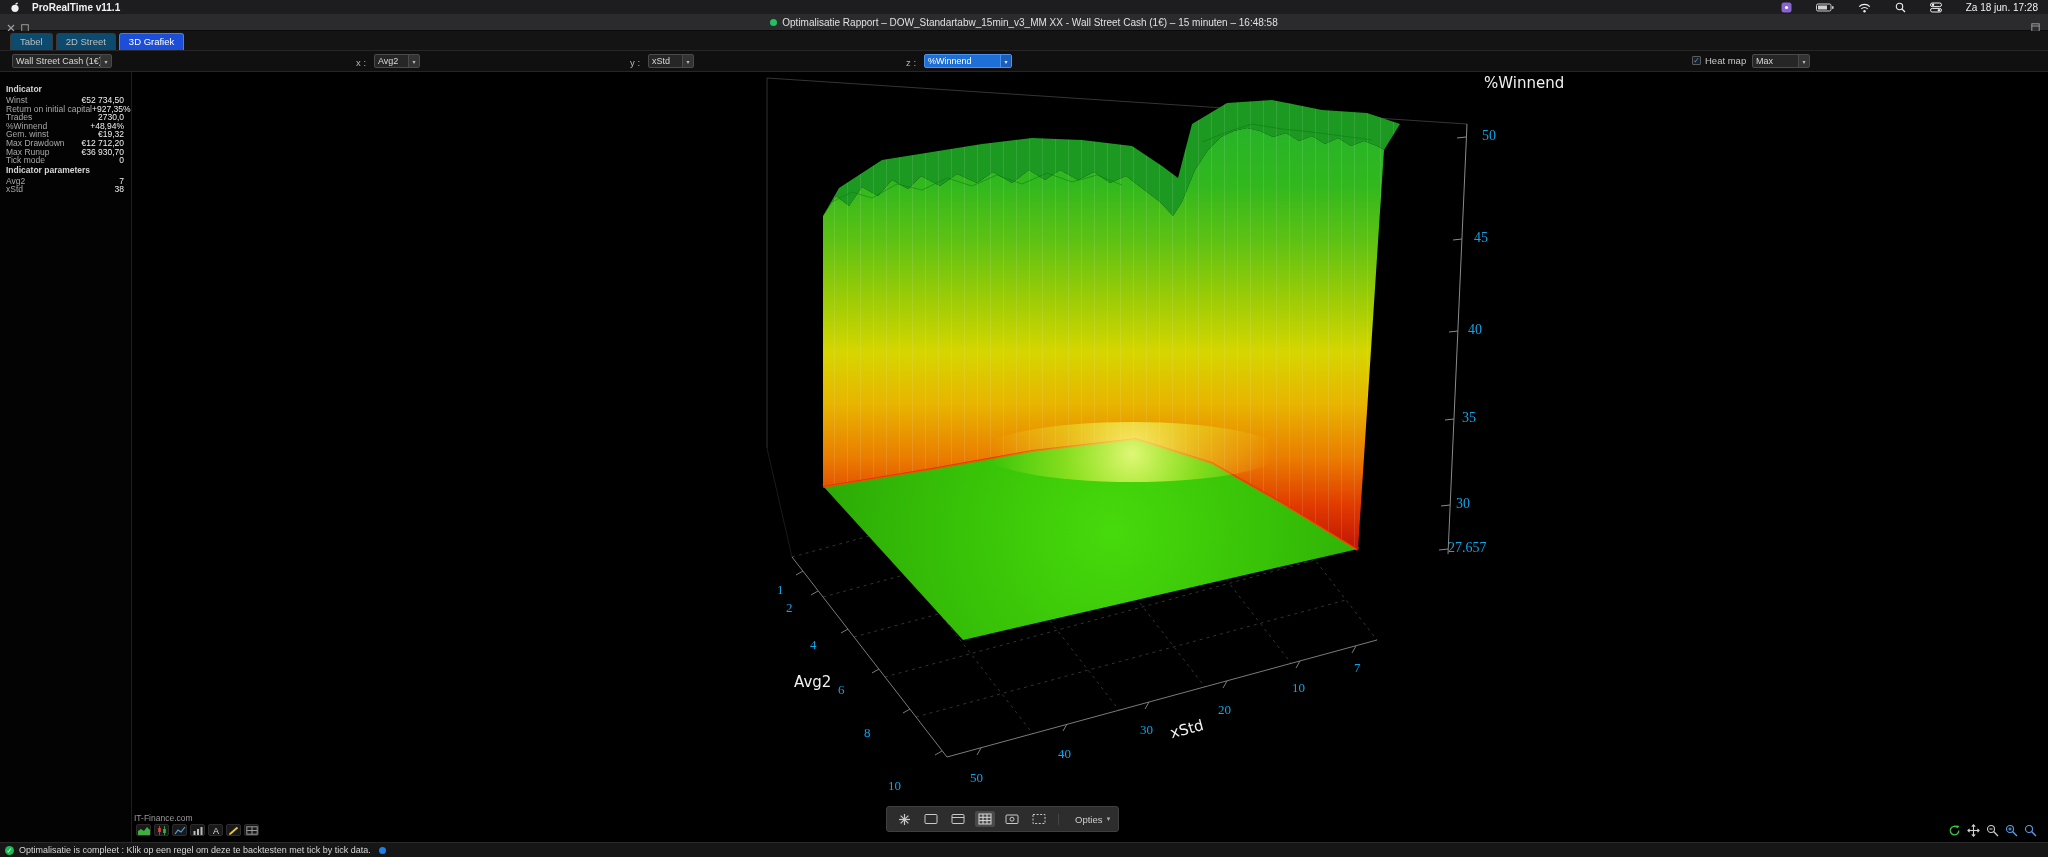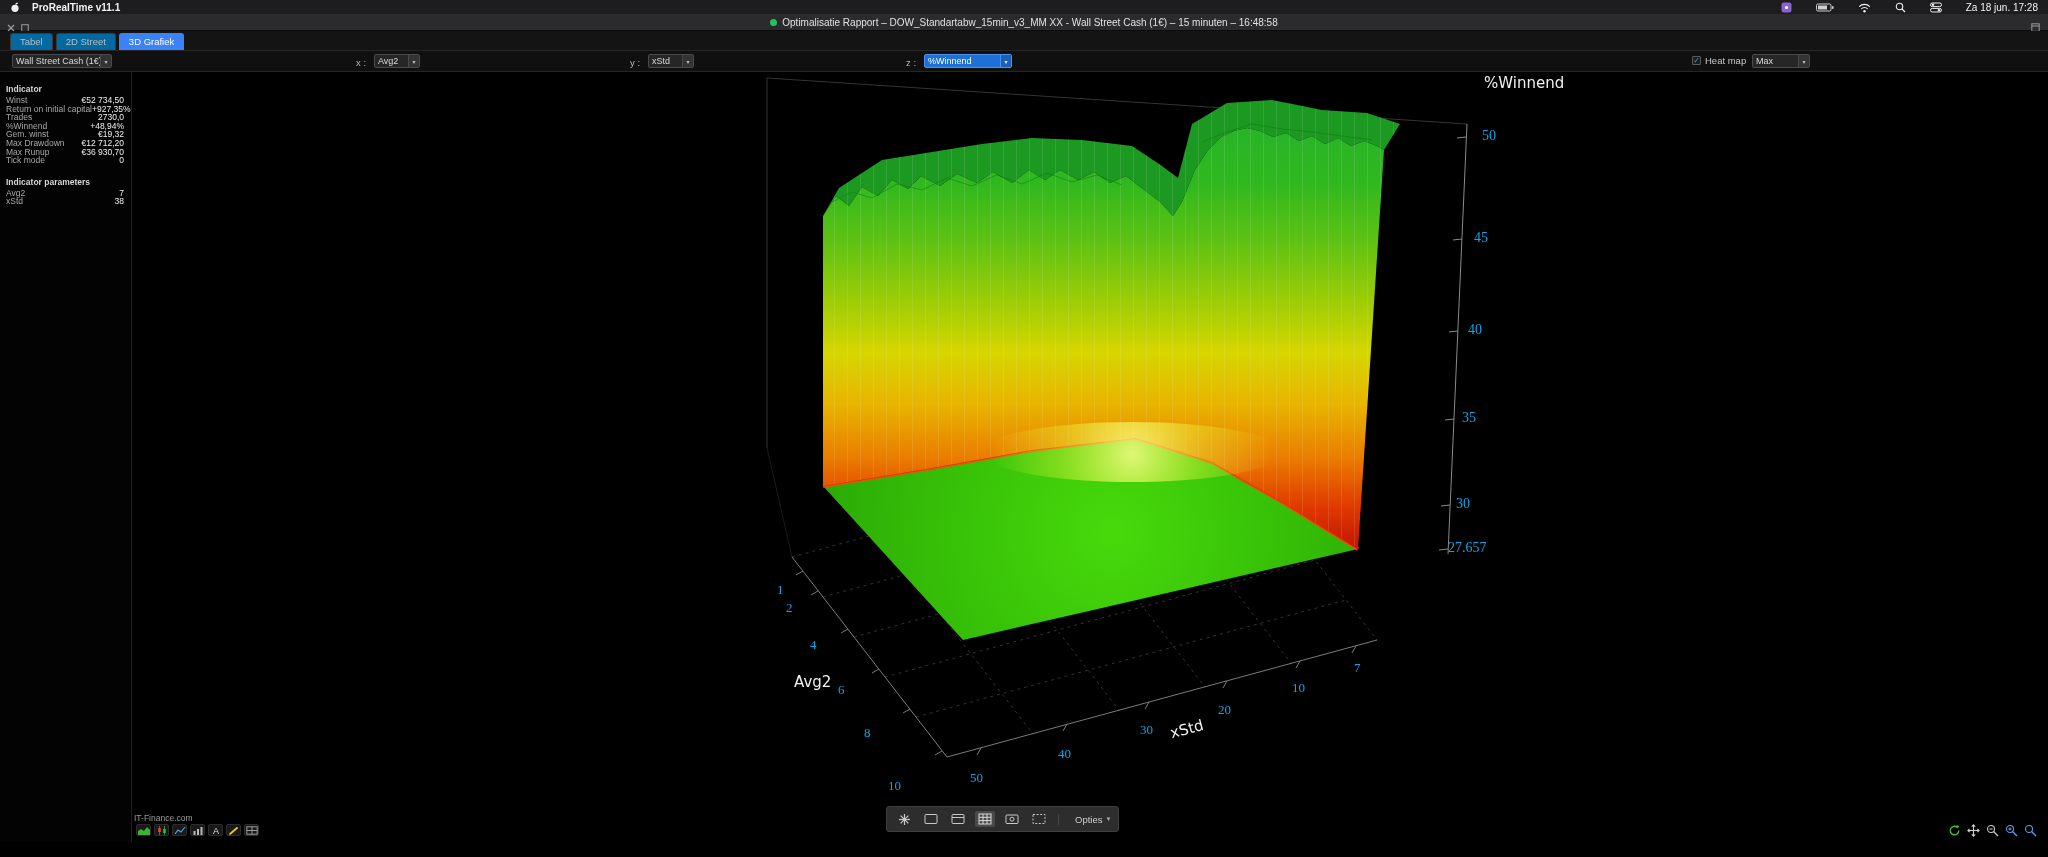--- a/index.html
+++ b/index.html
@@ -19,44 +19,44 @@
   #titlebar{position:absolute;left:0;top:14px;width:2048px;height:17px;background:#2b2b2d;
     border-bottom:1px solid #0a0a0a;display:flex;align-items:center}
   .win-ctls{position:absolute;left:7px;top:4px;display:flex;gap:6px}
   .win-title{display:flex;align-items:center;gap:5px;margin:16px auto;font-size:10px;color:#e0e0e0;white-space:nowrap}
   .dot-green{width:7px;height:7px;border-radius:50%;background:#21c35e}
   .win-right{position:absolute;right:8px;top:4px}
 
   
   #tabbar{position:absolute;left:0;top:31px;width:2048px;height:20px;background:#141414;
     border-bottom:1px solid #262626;display:flex;align-items:flex-end;padding-left:10px}
-  .tab{font-size:9.5px;padding:2px 9px 3px;background:#0369a1;color:#bdbdbd;border:1px solid #3a3a3a;
+  .tab{font-size:9.5px;padding:2px 9px 3px;background:#0c4a6e;color:#bdbdbd;border:1px solid #3a3a3a;
     border-bottom:none;border-radius:3px 3px 0 0;margin-right:3px;white-space:nowrap}
-  .tab.active{background:#3b82f6;border-color:#2f8ae6;color:#fff}
+  .tab.active{background:#1d4ed8;border-color:#2f8ae6;color:#fff}
 
   
   #ctlbar{position:absolute;left:0;top:51px;width:2048px;height:21px;background:#101010;border-bottom:1px solid #262626}
   .sel{position:absolute;height:14px;background:#262626;border:1px solid #4a4a4a;border-radius:2px;
     display:flex;align-items:center;font-size:9px;color:#d8d8d8;padding-left:3px}
   .sel-txt{flex:1;white-space:nowrap;overflow:hidden}
   .sel-arr{width:11px;align-self:stretch;display:flex;align-items:center;justify-content:center;
     border-left:1px solid #4a4a4a;background:#333;font-size:6px;color:#bbb}
   .sel.blue{background:#1e6fd6;border-color:#4b92ef;color:#fff}
   .sel.blue .sel-arr{background:#1b5fb8;border-left-color:#4b92ef;color:#dce9ff}
   .ctl-label{position:absolute;font-size:9.5px;color:#b5b5b5;top:6px;white-space:nowrap}
   .hm{position:absolute;display:flex;align-items:center;gap:4px;top:4px}
   .chk{width:9px;height:9px;background:#1e1e1e;border:1px solid #5a5a5a;border-radius:1px;
     display:flex;align-items:center;justify-content:center;font-size:8px;line-height:8px;color:#3b9cff}
   .hm-label{font-size:9.5px;color:#c8c8c8}
 
   
   #sidebar{position:absolute;left:0;top:72px;width:132px;height:770px;background:#030303;border-right:1px solid #1e1e1e}
   .side-h{font-size:8.5px;font-weight:bold;color:#d5d5d5;padding:0 6px;margin-bottom:2px}
   .side-h.first{margin-top:12px}
-  .side-h.second{margin-top:12px}
+  .side-h.second{margin-top:0}
   .srow{display:flex;justify-content:space-between;font-size:8.5px;line-height:8.6px;padding:0 7px 0 6px;white-space:nowrap}
   .srow .k{color:#a8a8a8}
   .srow .v{color:#efefef}
 
   
   #chart{position:absolute;left:132px;top:72px;width:1916px;height:770px;background:#000}
   #plot{position:absolute;left:0;top:0}
   .tick{position:absolute;color:#0ea5e9;font-size:13px;font-family:Liberation Serif, serif;white-space:nowrap}
   .axis-title{position:absolute;color:#f0f0f0;font-size:15px;font-family:"DejaVu Sans",sans-serif;white-space:nowrap}
 
@@ -511,14 +511,19 @@
         </svg>
     </span>
     <span class="zt">
       <svg width="13" height="13" viewBox="0 0 13 13">
           <circle cx="5" cy="5" r="3.5" fill="none" stroke="#5b9de8" stroke-width="1.1"></circle>
           <line x1="7.8" y1="7.8" x2="12" y2="12" stroke="#5b9de8" stroke-width="1.3"></line>
         </svg>
     </span>
   </div>
 
+  <div id="statusbar">
+    <span class="st-check">✓</span>
+    <span class="st-text">Optimalisatie is compleet : Klik op een regel om deze te backtesten met tick by tick data.</span>
+    <span class="st-dot"></span>
+  </div>
 
 </div>
 
 </body></html>

